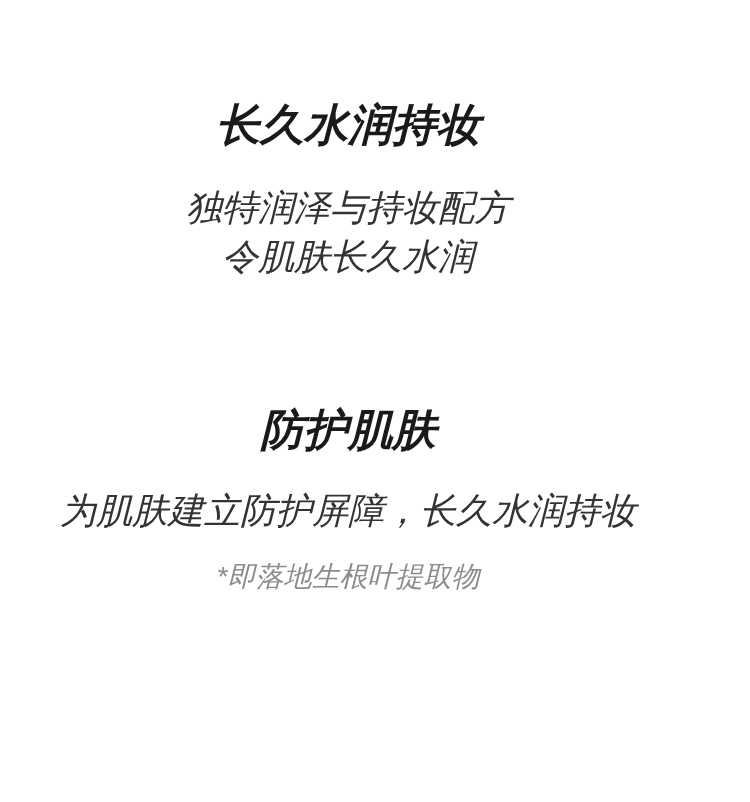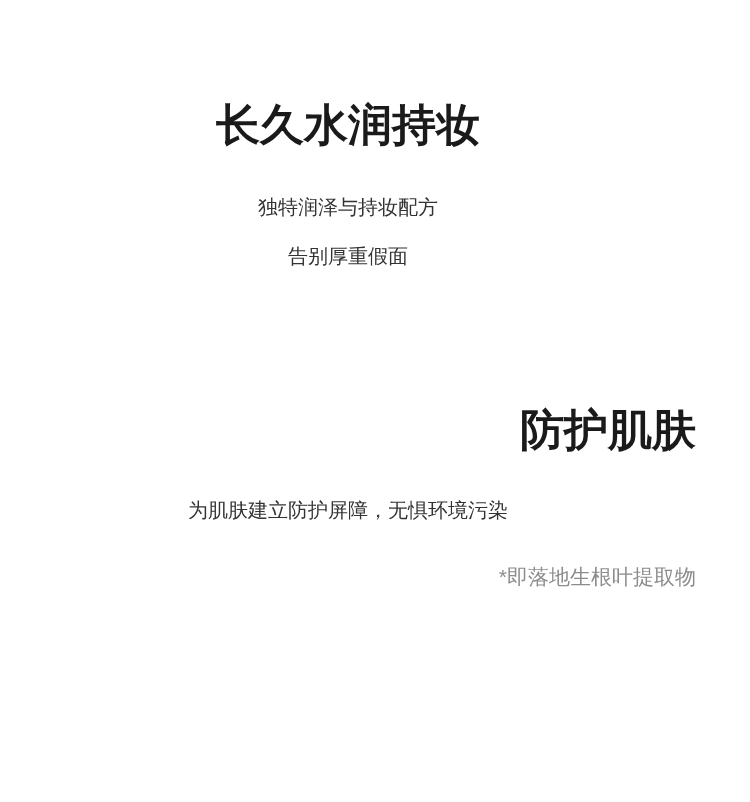--- a/index.html
+++ b/index.html
@@ -11,20 +11,21 @@
     height: 802px;
     background: #ffffff;
     font-family: "Liberation Sans", "DejaVu Sans", sans-serif;
     overflow: hidden;
   }
   .page {
     width: 696px;
     height: 802px;
     text-align: center;
     box-sizing: border-box;
+    font-style: italic;
   }
   .feature-section {
     margin: 0;
     padding: 0;
   }
   .section-hydration {
     padding-top: 99px;
   }
   .section-protection {
     padding-top: 123px;
@@ -34,48 +35,46 @@
     font-size: 44px;
     line-height: 52px;
     font-weight: bold;
     color: #1a1a1a;
   }
   .section-hydration .feature-title {
     margin-bottom: 32px;
   }
   .section-protection .feature-title {
     margin-bottom: 30px;
-    text-align: right;
   }
   .feature-line {
     margin: 0;
-    font-size: 20px;
+    font-size: 36px;
     line-height: 49px;
     font-weight: normal;
     color: #333333;
   }
   .footnote {
     margin: 22px 0 0 0;
-    font-size: 21px;
+    font-size: 28px;
     line-height: 40px;
     font-weight: normal;
     color: #8c8c8c;
-    text-align: right;
   }
 </style>
 </head>
 <body>
 
 <main class="page">
 
   <section class="feature-section section-hydration">
     <h1 class="feature-title">长久水润持妆</h1>
     <p class="feature-line">独特润泽与持妆配方</p>
-    <p class="feature-line">告别厚重假面</p>
+    <p class="feature-line">令肌肤长久水润</p>
   </section>
 
   <section class="feature-section section-protection">
     <h1 class="feature-title">防护肌肤</h1>
-    <p class="feature-line">为肌肤建立防护屏障，无惧环境污染</p>
+    <p class="feature-line">为肌肤建立防护屏障，长久水润持妆</p>
     <p class="footnote">*即落地生根叶提取物</p>
   </section>
 
 </main>
 
 </body></html>

